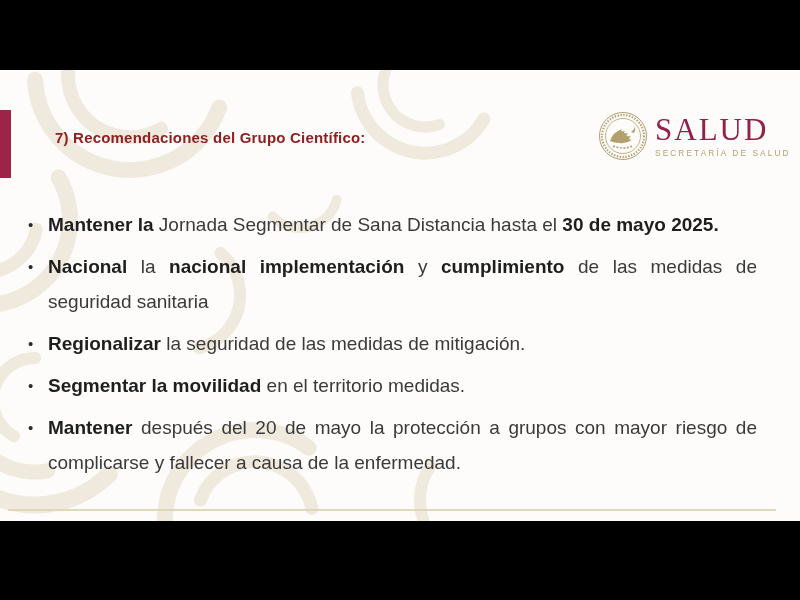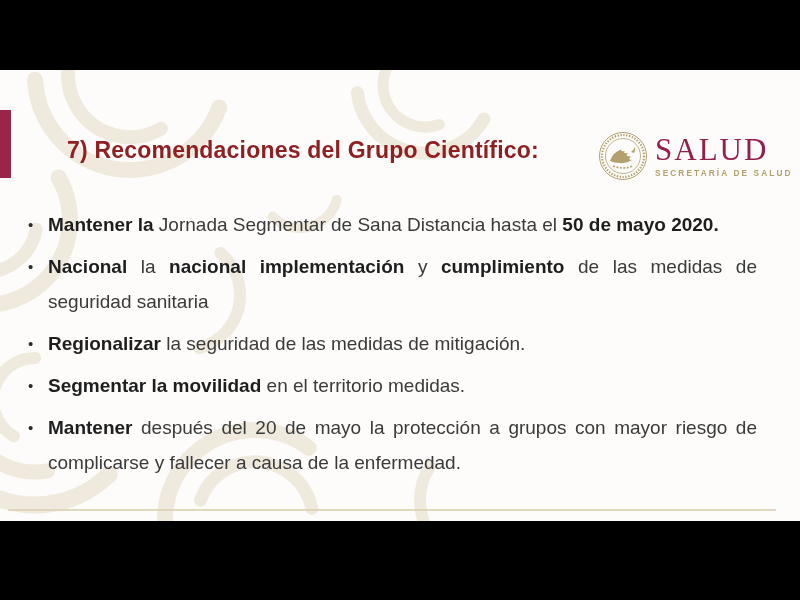--- a/index.html
+++ b/index.html
@@ -9,30 +9,30 @@
   .letterbox.top{top:0;height:70px;}
   .letterbox.bottom{top:521px;height:79px;}
 
   .slide{position:absolute;top:70px;left:0;width:800px;height:451px;
          background:#fdfcfa;overflow:hidden;}
 
   .watermark{position:absolute;top:0;left:0;width:800px;height:451px;opacity:.9;}
 
   .accent-bar{position:absolute;left:0;top:40px;width:11px;height:68px;background:#9d2449;}
 
-  .slide-title{position:absolute;left:55px;top:53px;margin:12px;width:520px;
-               font-size:23px;line-height:30px;font-weight:bold;color:#8e2022;
+  .slide-title{position:absolute;left:55px;top:53px;margin:0;width:520px;
+               font-size:15px;line-height:30px;font-weight:bold;color:#8e2022;
                letter-spacing:.2px;}
 
-  .logo{position:absolute;left:598px;top:40px;display:flex;align-items:center;gap:7px;margin-top:20px;}
+  .logo{position:absolute;left:598px;top:40px;display:flex;align-items:center;gap:7px;}
   .emblem{width:50px;height:52px;}
   .logo-text{display:flex;flex-direction:column;}
   .wordmark{font-family:"Liberation Serif",serif;font-size:31px;line-height:30px;
             color:#93204a;letter-spacing:2px;}
-  .logo-sub{font-size:8.3px;letter-spacing:2.1px;color:#b3a06e;font-weight:bold;
+  .logo-sub{font-size:8.3px;letter-spacing:2.1px;color:#b3a06e;font-weight:normal;
             margin-top:3px;white-space:nowrap;}
 
   .bullets{position:absolute;left:28px;top:137px;width:729px;margin:0;padding:0;
            list-style:none;}
   .bullets li{position:relative;padding-left:20px;margin:0 0 7px 0;
               font-size:19px;line-height:35px;color:#3a3a3a;text-align:justify;}
   .bullets li .marker{position:absolute;left:0;top:0;font-size:15px;line-height:35px;
                       color:#2b2b2b;}
   .bullets li .b{font-weight:bold;color:#1e1e1e;}
 
@@ -81,21 +81,21 @@
         <path d="M33 22 q3 -2 4 -5 q1 3 -1 6 z" fill="#b3a06e"></path>
         <path d="M15 36 q10 4 20 0" fill="none" stroke="#b3a06e" stroke-width="1.6" stroke-dasharray="2 1.5"></path>
       </svg>
       <div class="logo-text">
         <span class="wordmark">SALUD</span>
         <span class="logo-sub">SECRETARÍA DE SALUD</span>
       </div>
     </div>
 
     <ul class="bullets">
-        <li><span class="marker">•</span><span class="b">Mantener la</span><span> Jornada Segmentar de Sana Distancia hasta el </span><span class="b">50 de mayo 2020.</span></li>
+        <li><span class="marker">•</span><span class="b">Mantener la</span><span> Jornada Segmentar de Sana Distancia hasta el </span><span class="b">30 de mayo 2025.</span></li>
         <li><span class="marker">•</span><span class="b">Nacional</span><span> la </span><span class="b">nacional implementación</span><span> y </span><span class="b">cumplimiento</span><span> de las medidas de seguridad sanitaria</span></li>
         <li><span class="marker">•</span><span class="b">Regionalizar</span><span> la seguridad de las medidas de mitigación.</span></li>
         <li><span class="marker">•</span><span class="b">Segmentar la movilidad</span><span> en el territorio medidas.</span></li>
         <li><span class="marker">•</span><span class="b">Mantener</span><span> después del 20 de mayo la protección a grupos con mayor riesgo de complicarse y fallecer a causa de la enfermedad.</span></li>
       </ul>
 
     <div class="footer-line"></div>
 
   </div>
 

